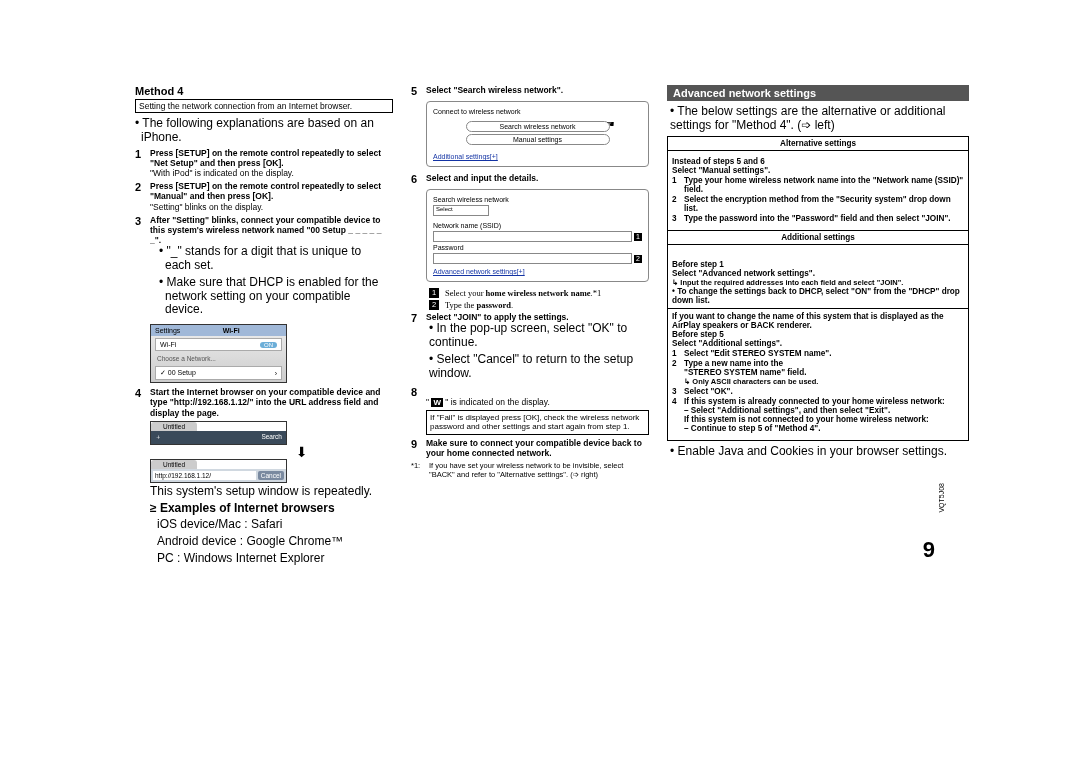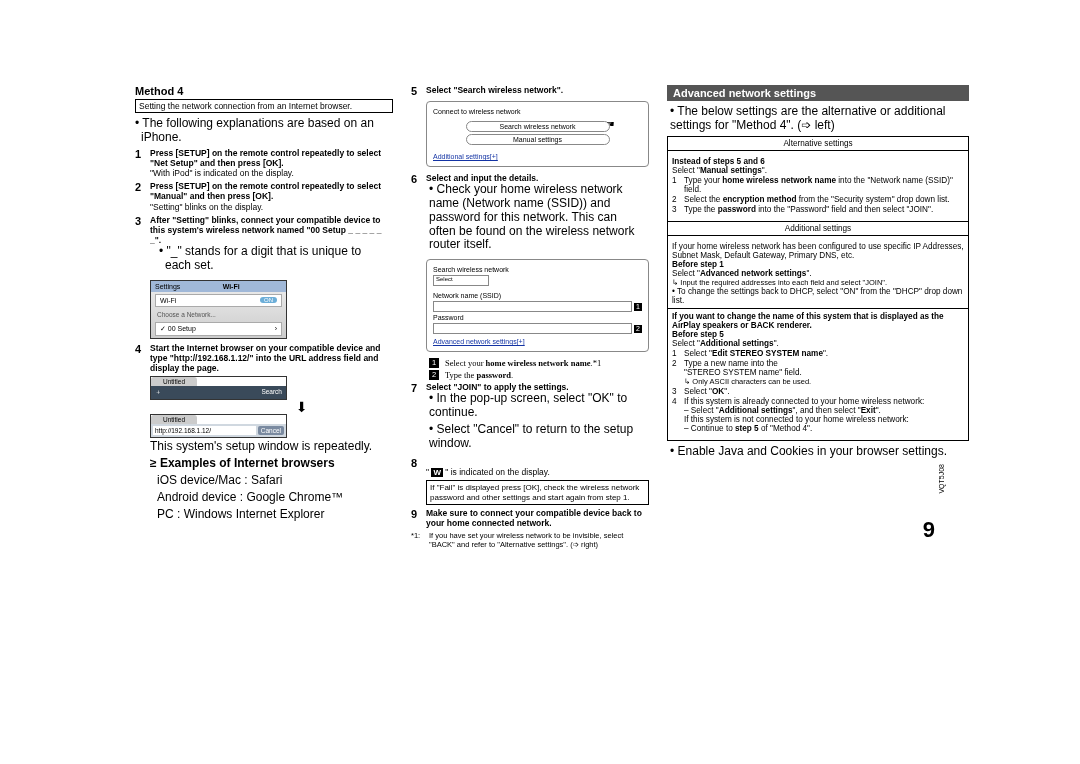--- a/index.html
+++ b/index.html
@@ -114,25 +114,26 @@
     margin-bottom: 4px;
   }
   .settings-box {
     border: 1px solid #000;
     padding: 0;
     font-size: 8.2px;
   }
   .settings-box .hd {
     text-align: center;
     border-bottom: 1px solid #000;
-    font-weight: normal;
+    font-weight: bold;
     padding: 2px;
   }
   .settings-box .bd {
     padding: 6px 4px;
+    font-weight: bold;
   }
   .settings-box .row { display: flex; margin: 1px 0; }
   .settings-box .row .rn { width: 12px; flex-shrink: 0; }
   .settings-box .row .rc { flex: 1; }
   .footnote { font-size: 7.5px; line-height: 1.15; margin-top: 4px; display: flex; }
   .footnote .fl { width: 18px; flex-shrink: 0; }
   .pagenum {
     position: absolute;
     right: 10px;
     bottom: 6px;
@@ -209,20 +210,21 @@
         <span>"Setting" blinks on the display.</span>
       </div>
     </div>
 
     <div class="numlist">
       <div class="n">3</div>
       <div class="c">
         <b>After "Setting" blinks, connect your compatible device to this system's wireless network named "00 Setup _ _ _ _ _ _".</b>
         <div class="subul">
           <p>• "_" stands for a digit that is unique to each set.</p>
+          <p>• Make sure that DHCP is enabled for the network setting on your compatible device.</p>
         </div>
       </div>
     </div>
 
     <div class="iphone-shot">
       <div class="row1">
           <span>Settings</span>
           <span style="font-weight:bold">Wi-Fi</span>
           <span></span>
         </div>
@@ -281,21 +283,20 @@
       <div style="margin-bottom:6px">Connect to wireless network</div>
       <div class="btn" style="position:relative"><span>Search wireless network</span><span class="hand">☚</span></div>
       <div class="btn">Manual settings</div>
       <div style="margin-top:8px"><span class="link">Additional settings[+]</span></div>
     </div>
 
     <div class="numlist">
       <div class="n">6</div>
       <div class="c">
         <b>Select and input the details.</b>
-        <p>• Check your home wireless network name (Network name (SSID)) and password for this network. This can often be found on the wireless network router itself.</p>
       </div>
     </div>
 
     <div class="fig" style="margin-left:15px; position:relative">
       <div>Search wireless network</div>
       <div style="border:1px solid #888; width:50px; height:9px; font-size:6px; padding:0 2px; margin-top:2px">Select</div>
       <div class="field" style="margin-top:6px">
           <div class="lbl">Network name (SSID)</div>
         </div>
       <div class="field">
@@ -368,21 +369,21 @@
             <div class="rn">2</div>
             <div class="rc">Select the <b>encryption method</b> from the "Security system" drop down list.</div>
           </div>
         <div class="row">
             <div class="rn">3</div>
             <div class="rc">Type the <b>password</b> into the "Password" field and then select "JOIN".</div>
           </div>
       </div>
       <div class="hd" style="border-top:1px solid #000">Additional settings</div>
       <div class="bd">
-        <span>If your home wireless network has been configured to use specific IP Addresses, Subnet Mask, Default Gateway, Primary DNS, etc.</span><br>
+        <br>
         <b>Before step 1</b><br>
         <span>Select "<b>Advanced network settings</b>".</span><br>
         <span style="font-size:7.5px">↳ Input the required addresses into each field and select "JOIN".</span><br>
         <span>• To change the settings back to DHCP, select "ON" from the "DHCP" drop down list.</span>
         <div style="border-top:1px solid #000; margin:3px -4px 0; padding:3px 4px 0">
           <b>If you want to change the name of this system that is displayed as the AirPlay speakers or BACK renderer.</b><br>
           <b>Before step 5</b><br>
           <span>Select "<b>Additional settings</b>".</span>
           <div class="row">
               <div class="rn">1</div>

